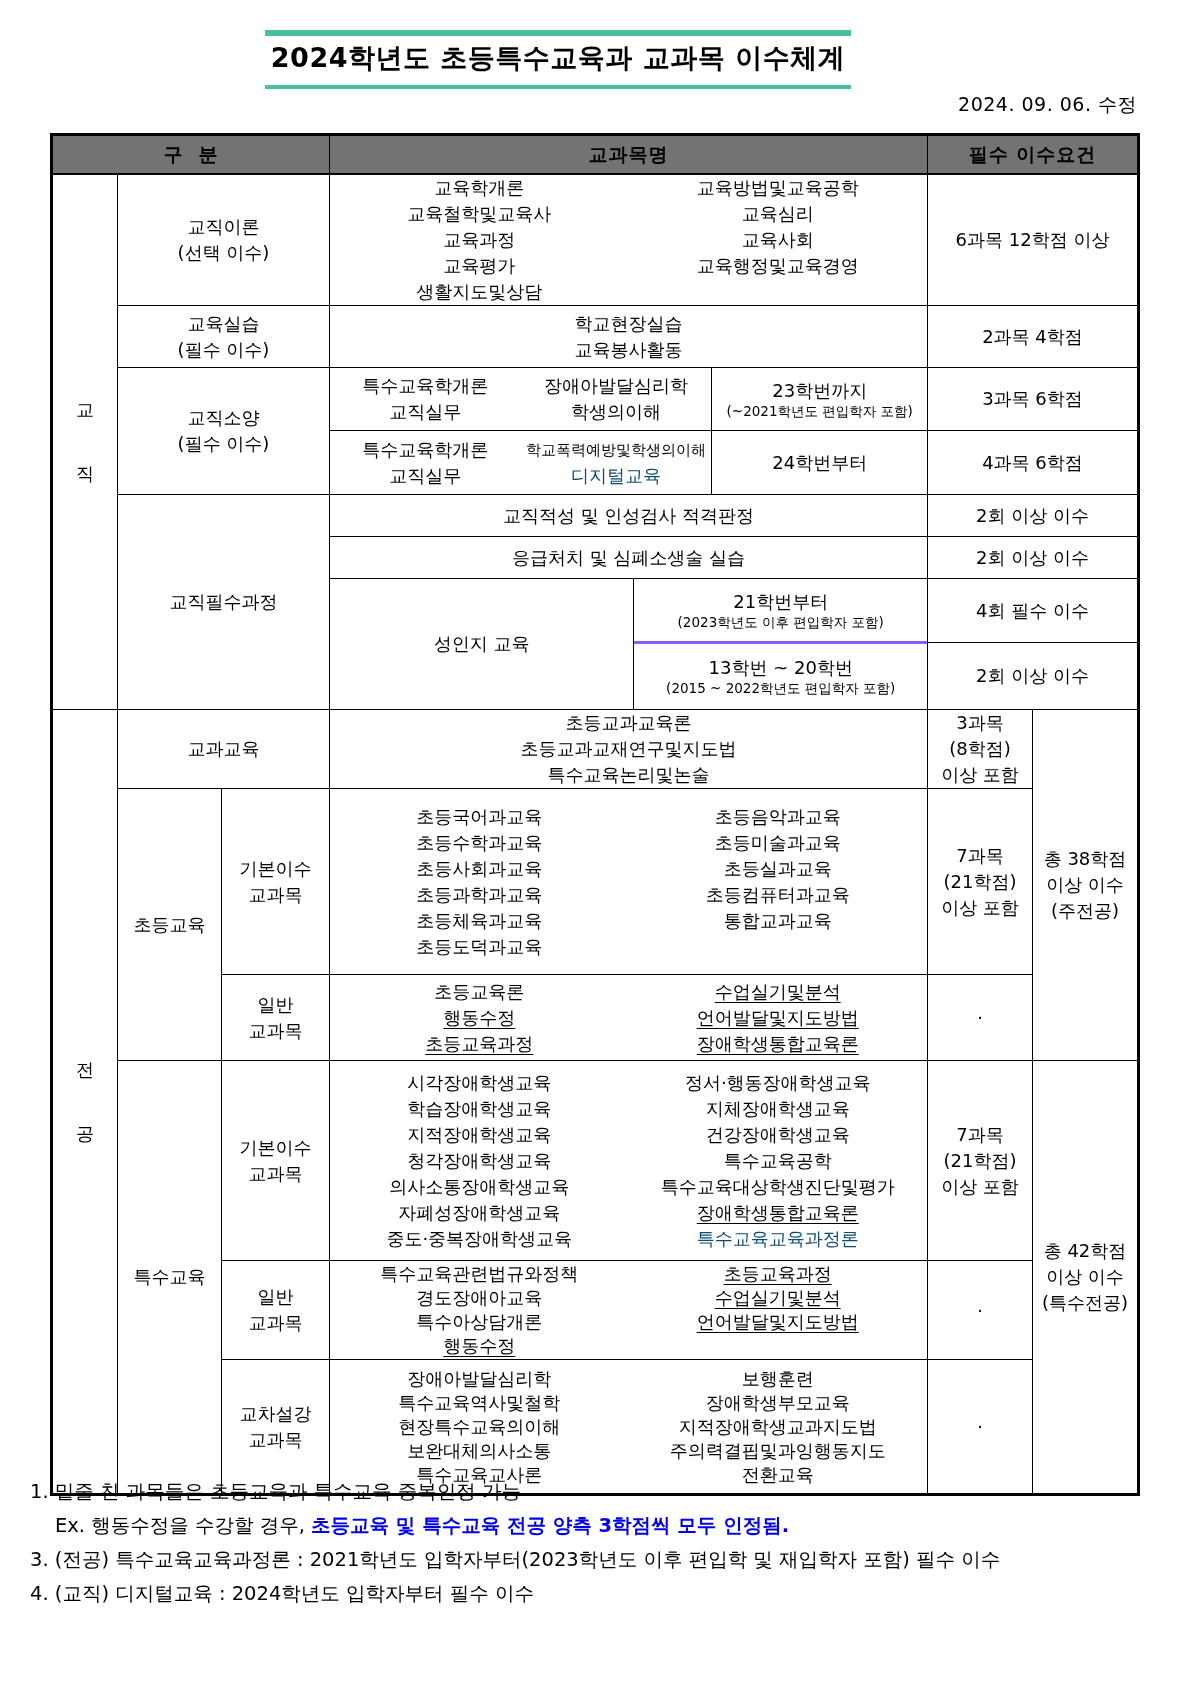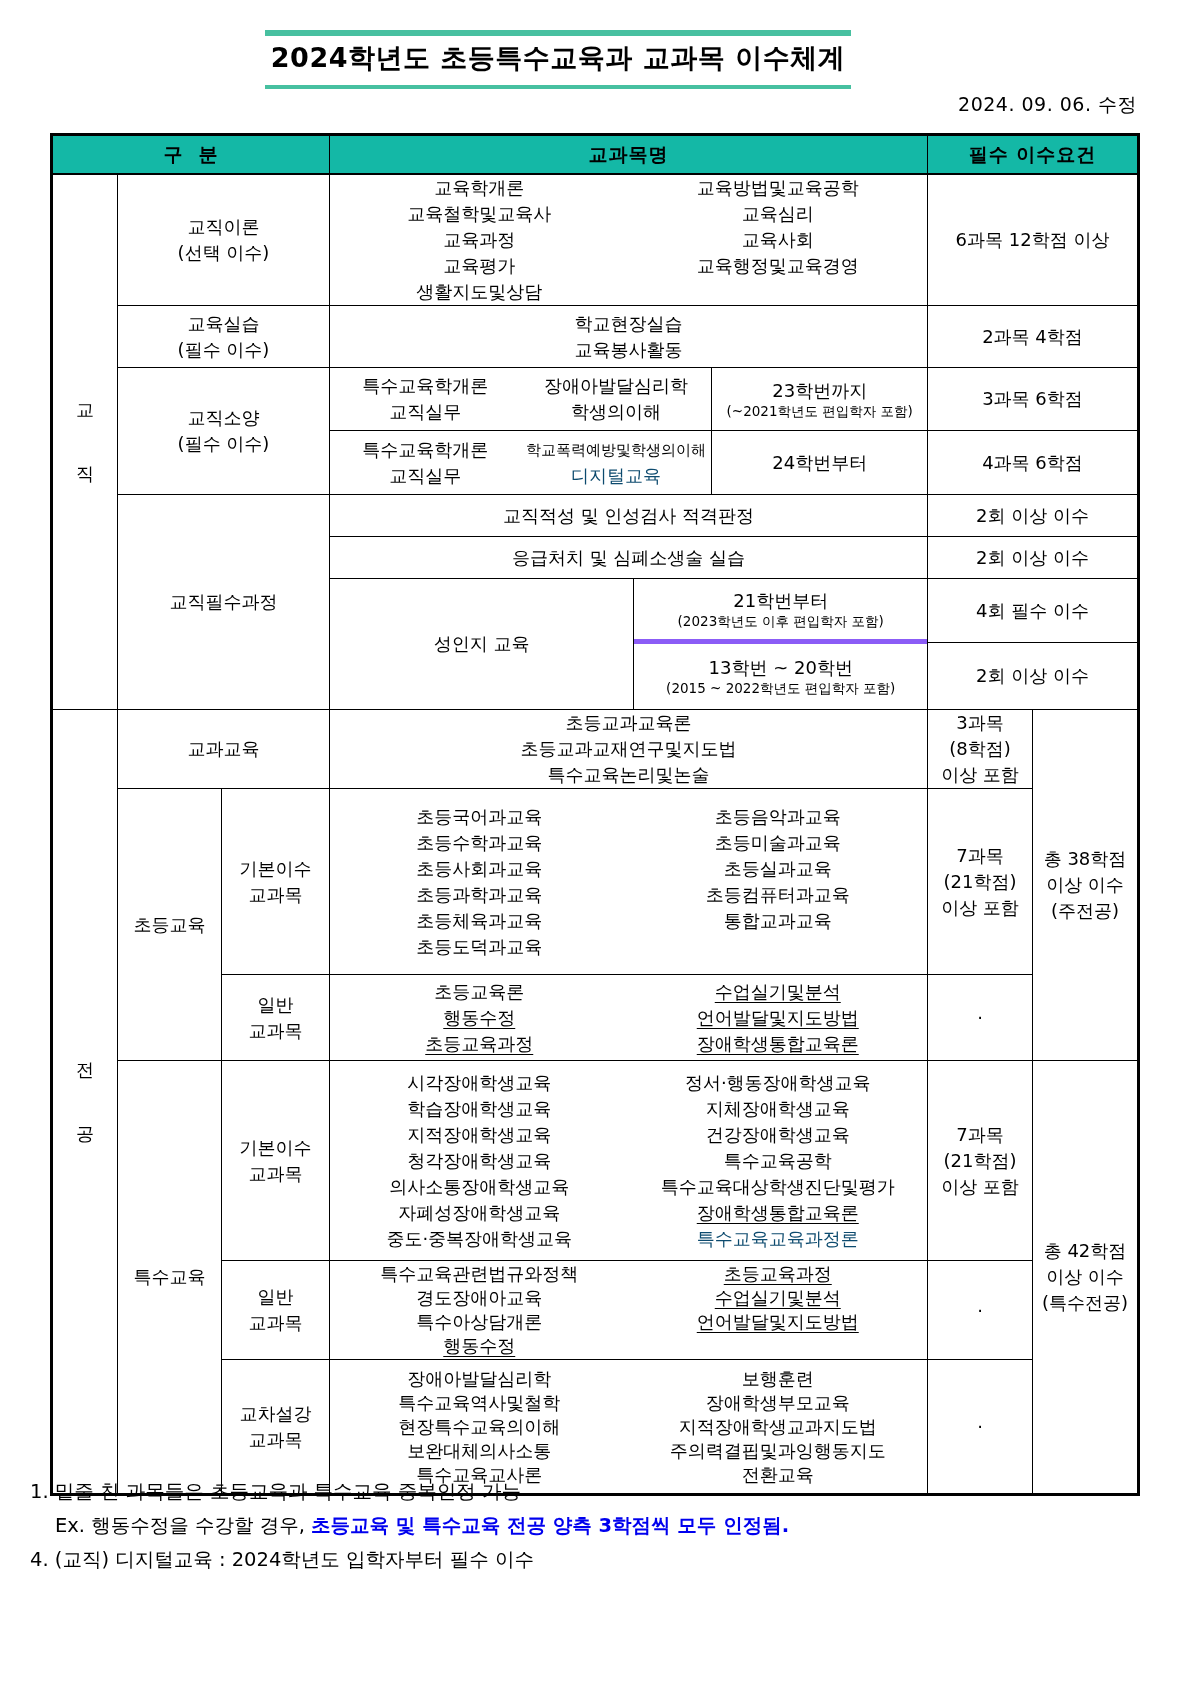--- a/index.html
+++ b/index.html
@@ -22,42 +22,42 @@
   
   table.maintable{
     position:absolute;left:50px;top:133px;width:1087px;
     border-collapse:collapse;table-layout:fixed;border:3px solid #000;
   }
   table.maintable td{
     border:1px solid #000;padding:0;text-align:center;vertical-align:middle;
     font-size:18px;overflow:hidden;
   }
   tr.head td{
-    background:#14b8a6;font-weight:700;font-size:19px;height:37px;
+    background:#737373;font-weight:700;font-size:19px;height:37px;
     border-bottom:2px solid #000;white-space:pre;letter-spacing:1px;
   }
   td.sec{border-top:3px solid #000;}
   .vlabel{font-size:20px;}
   .vlabel div{line-height:22px;}
   .vlabel div + div{margin-top:42px;}
   .cat div{line-height:26px;}
   .list div{line-height:26px;white-space:nowrap;}
   .tight div{line-height:24px;}
   .courses{padding:6px 0;}
   .twocol{display:flex;width:100%;}
   .twocol > div{flex:1 1 50%;}
   .nopad{padding:0;}
   .split{display:flex;width:100%;height:100%;align-items:stretch;}
   .sp-l{width:64%;border-right:1px solid #000;display:flex;align-items:center;justify-content:center;}
   .sp-l .twocol{width:100%;}
   .sp-r{width:36%;display:flex;flex-direction:column;align-items:center;justify-content:center;}
   .gwrap{display:grid;grid-template-columns:51% 49%;grid-template-rows:1fr 1fr;width:100%;height:100%;}
   .glabel{grid-row:1 / 3;border-right:1px solid #000;display:flex;align-items:center;justify-content:center;white-space:pre;}
   .gcell{display:flex;flex-direction:column;align-items:center;justify-content:center;}
-  .gcell.first{border-bottom:5px solid #8b5cf6;}
+  .gcell.first{border-bottom:3px solid #8b5cf6;}
   .cohort{font-size:18px;line-height:24px;white-space:nowrap;}
   .cnote{font-size:13.5px;line-height:17px;white-space:nowrap;}
   .reqm div{line-height:26px;}
   .u{text-decoration:underline;text-underline-offset:4px;}
   .red{color:#0c4a6e;}
   .b{font-weight:400;}
   .small{font-size:15px;}
 
   
   .notes{position:absolute;left:30px;top:1480px;width:1140px;font-size:19.5px;}
@@ -389,16 +389,17 @@
         </div>
       </td>
       <td>·</td>
     </tr>
   </tbody>
     </table>
 
   <div class="notes">
     <p class="note"><span>1. </span><span class="b">밑줄 친</span><span> 과목들은 초등교육과 특수교육 중복인정 가능</span></p>
     <p class="note ex"><span>Ex. 행동수정을 수강할 경우, </span><span class="bb">초등교육 및 특수교육 전공 양측 3학점씩 모두 인정됨.</span></p>
+    <p class="note"><span class="b">3. (전공) 특수교육교육과정론 : 2021학년도 입학자</span><span>부터(2023학년도 이후 편입학 및 재입학자 포함) </span><span class="b">필수 이수</span></p>
     <p class="note"><span class="b">4. (교직) 디지털교육 : 2024학년도 입학자</span><span>부터 </span><span class="b">필수 이수</span></p>
   </div>
 
 </div>
 
 </body></html>

